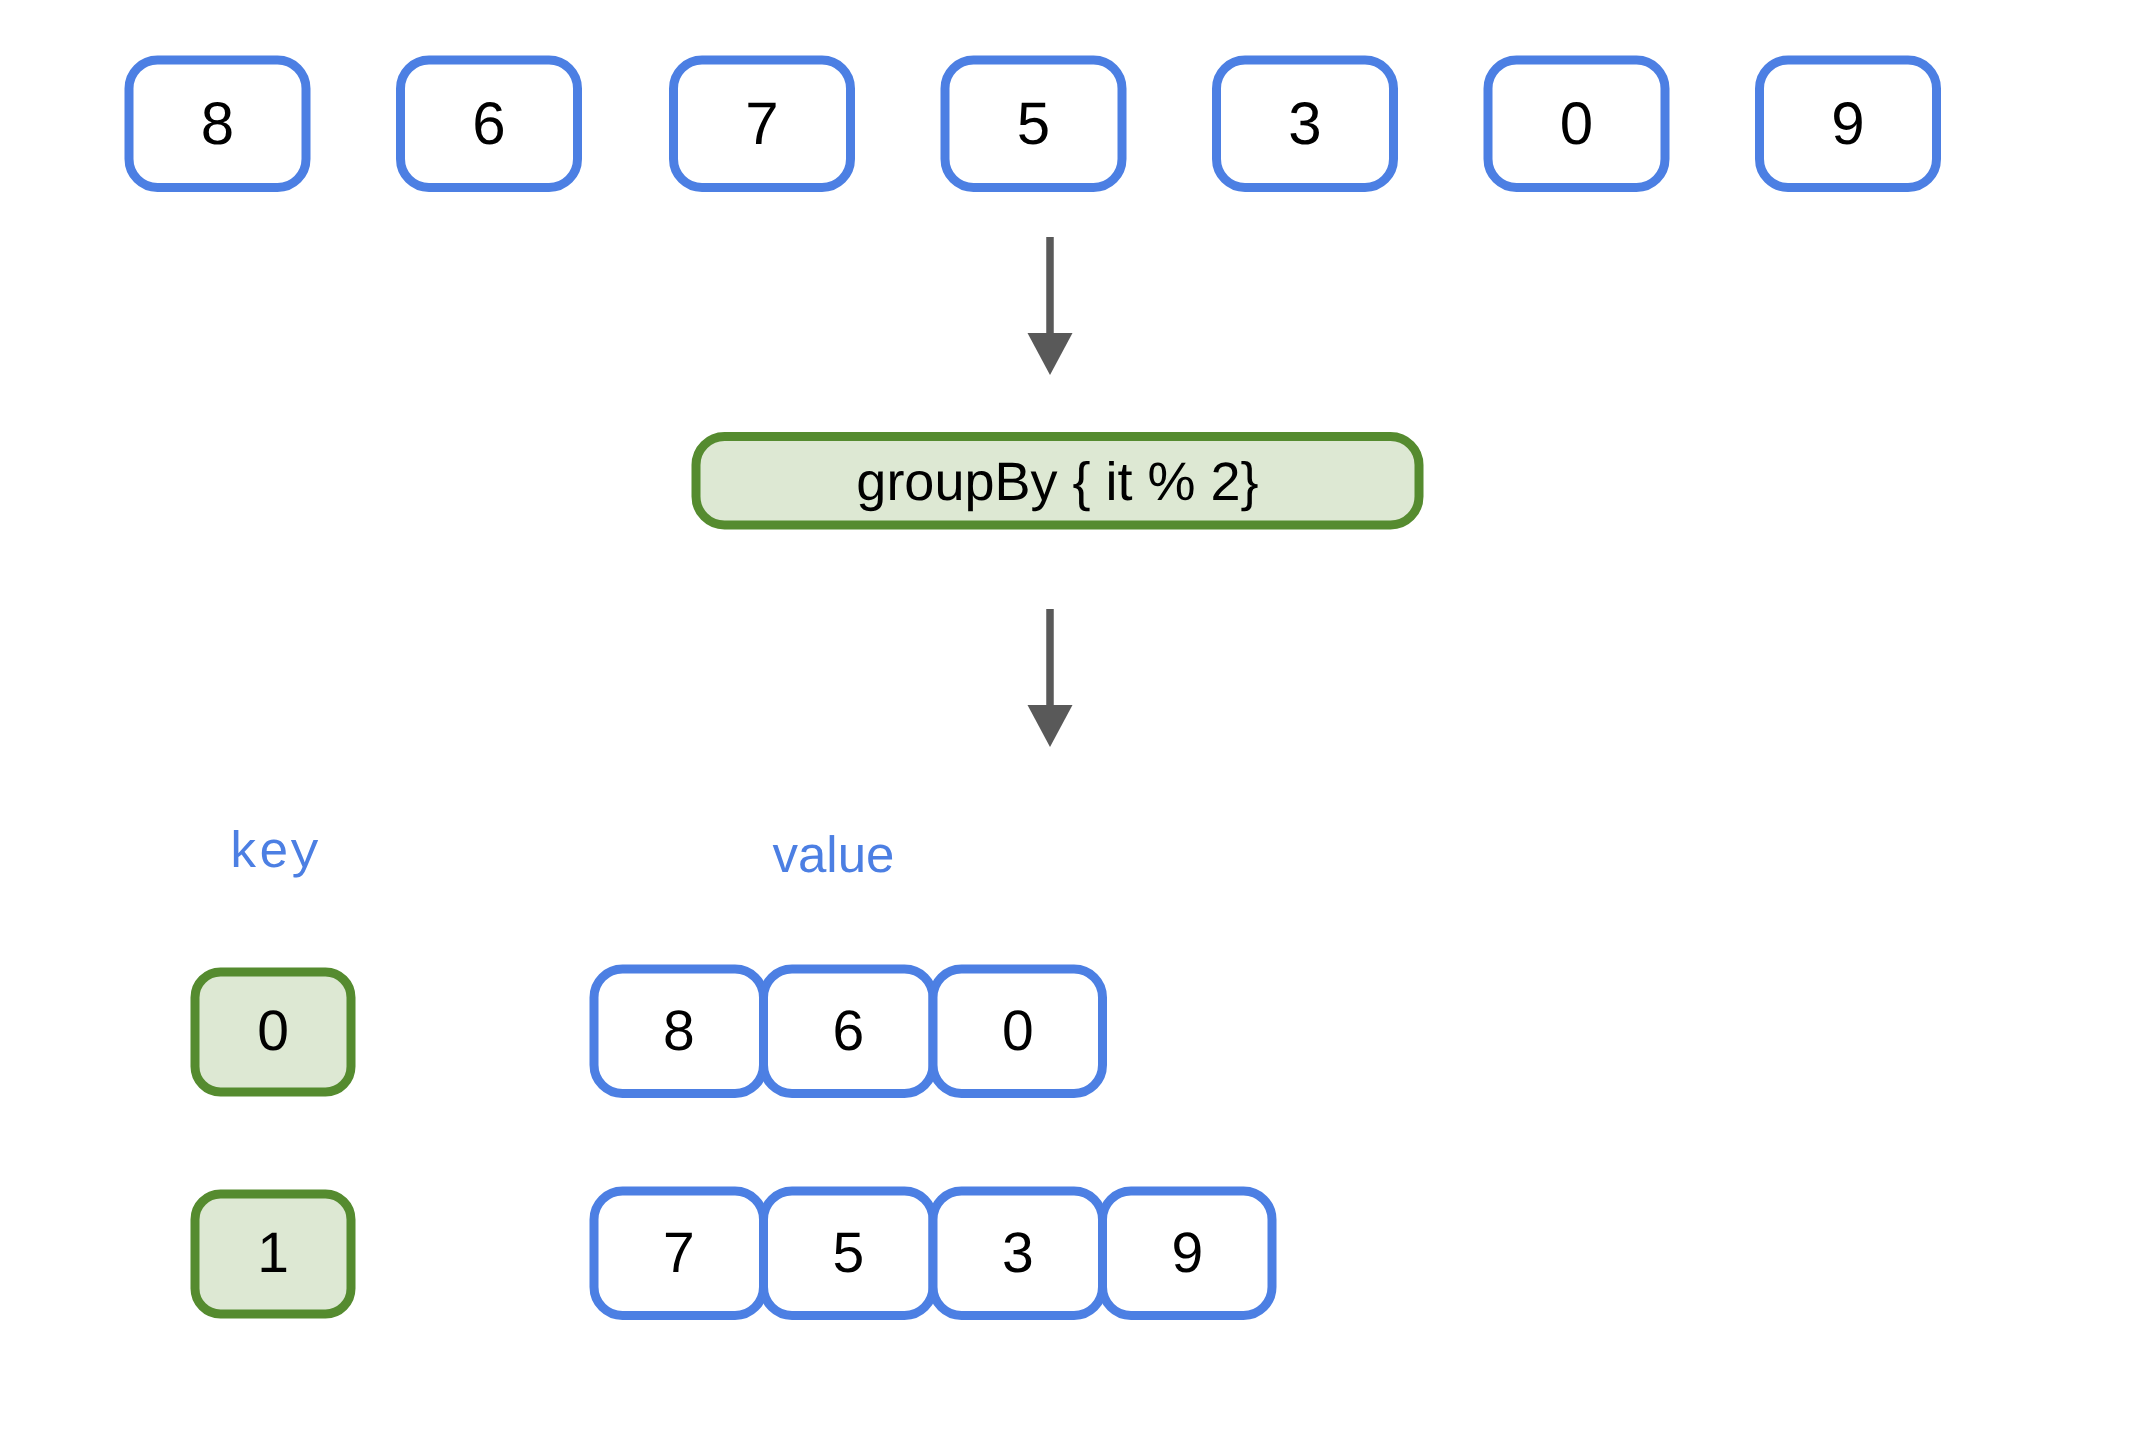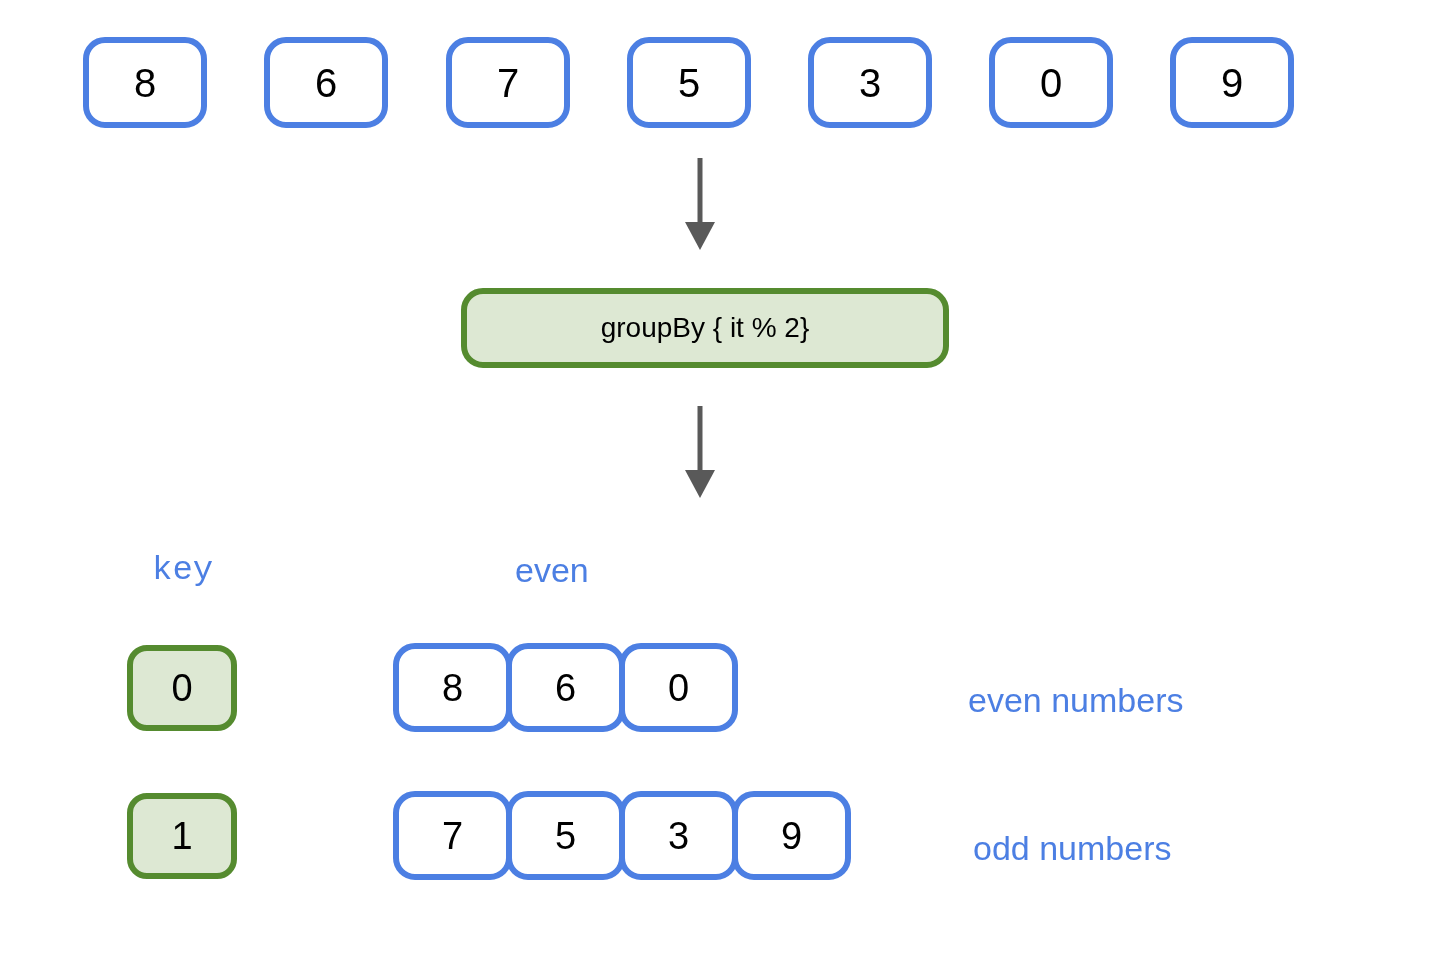--- a/index.html
+++ b/index.html
@@ -80,29 +80,29 @@
     font-family: "Liberation Sans", sans-serif;
   }
 
   
   #op-box {
     position: absolute;
     box-sizing: border-box;
     left: 461px;
     top: 288px;
     width: 488px;
-    height: 80px;
+    height: 65px;
     display: flex;
     align-items: center;
     justify-content: center;
     background: #dde8d3;
     border: 6px solid #558b2f;
     border-radius: 22px;
     color: #000000;
-    font-size: 28px;
+    font-size: 36px;
     line-height: 1;
     font-family: "Liberation Sans", sans-serif;
   }
 
   
   .arrow {
     position: absolute;
     left: 676px;
   }
 
@@ -149,36 +149,34 @@
   <div id="op-box">
     <span>groupBy { it % 2}</span>
   </div>
 
   <svg class="arrow" style="top:406px;" width="48" height="96" viewBox="0 0 48 96">
     <line x1="24" y1="0" x2="24" y2="70" stroke="#595959" stroke-width="5"></line>
     <polygon points="24,92 9,64 39,64" fill="#595959"></polygon>
   </svg>
 
   <div class="caption" style="left:152px; top:553px;font-family:Liberation Mono, monospace;">key</div>
-  <div class="caption" style="left:515px; top:553px;">even</div>
+  <div class="caption" style="left:515px; top:553px;">value</div>
 
   <div class="key-cell" style="left:127px; top:645px;">0</div>
 
   <div class="value-row" style="left:393px; top:643px;">
     <div class="cell">8</div>
     <div class="cell">6</div>
     <div class="cell">0</div>
   </div>
 
-  <div class="annotation" style="left:968px; top:683px;">even numbers</div>
 
   <div class="key-cell" style="left:127px; top:793px;">1</div>
 
   <div class="value-row" style="left:393px; top:791px;">
     <div class="cell">7</div>
     <div class="cell">5</div>
     <div class="cell">3</div>
     <div class="cell">9</div>
   </div>
 
-  <div class="annotation" style="left:973px; top:831px;">odd numbers</div>
 
 </div>
 
 </body></html>

